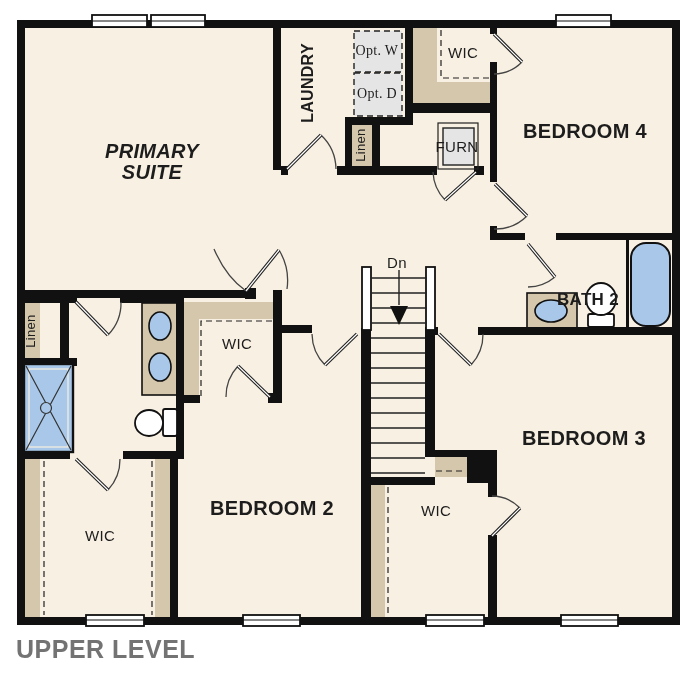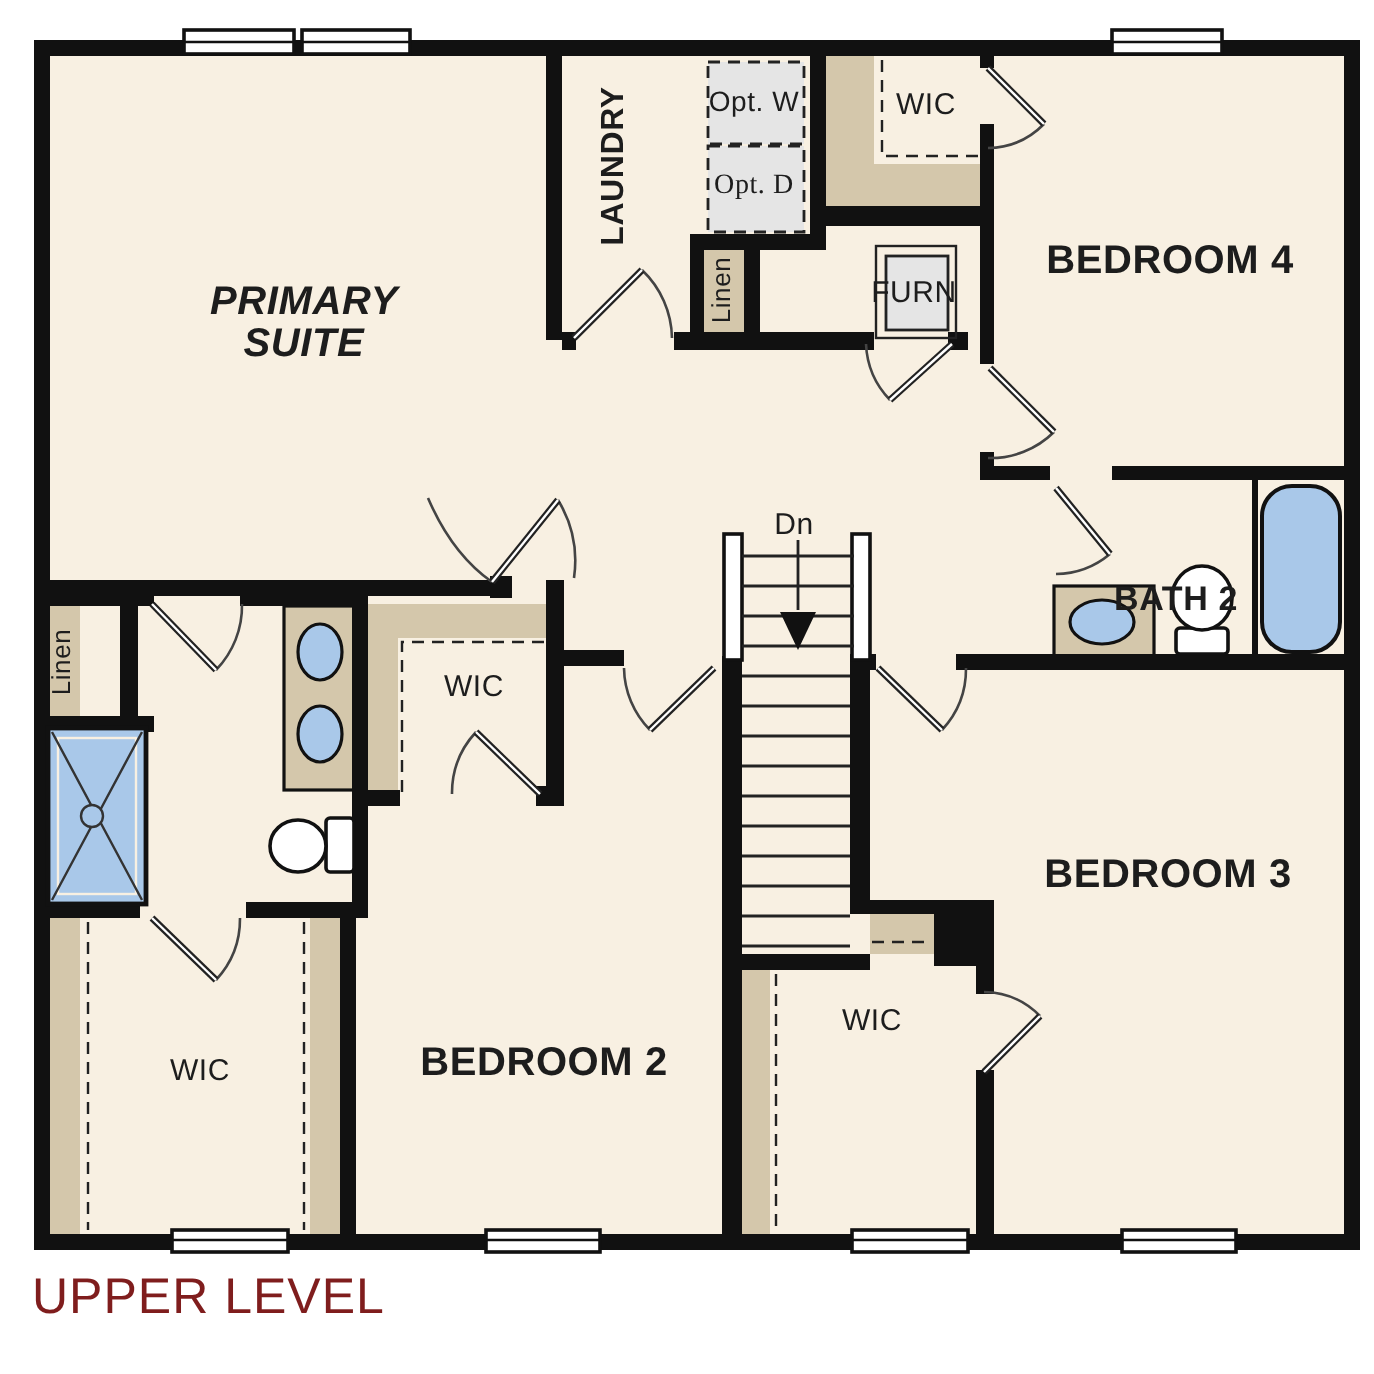--- a/index.html
+++ b/index.html
@@ -3,21 +3,21 @@
 <meta charset="utf-8">
 <style>
   html,body{margin:0;padding:0;background:#ffffff;}
   .plan{position:relative;width:687px;height:687px;background:#ffffff;overflow:hidden;
         font-family:"Liberation Sans",sans-serif;}
   .plan svg{position:absolute;left:0;top:0;}
   .lbl{position:absolute;color:#1d1d1d;text-align:center;line-height:1.05;
        transform:translate(-50%,-50%);white-space:normal;letter-spacing:.3px;}
   .bold{font-weight:bold;}
   .vert{transform:translate(-50%,-50%) rotate(-90deg);white-space:nowrap;}
-  .title{position:absolute;transform:translate(0,-50%);font-weight:normal;color:#7f1d1d;
+  .title{position:absolute;transform:translate(0,-50%);font-weight:bold;color:#737373;
          letter-spacing:.5px;white-space:nowrap;}
 </style>
 </head>
 <body>
 
 <div class="plan">
 <svg width="687" height="687" viewBox="0 0 687 687">
 
   <rect x="20" y="23" width="657" height="599" fill="#f8f0e2"></rect>
 
@@ -191,29 +191,29 @@
   <g>
     <rect x="24" y="364" width="49" height="88" fill="#a9c8e9" stroke="#111" stroke-width="2.4"></rect>
     <rect x="29" y="369" width="39" height="78" fill="none" stroke="#f8f0e2" stroke-width="1.2"></rect>
     <path d="M26,366 L71,450 M71,366 L26,450" stroke="#333" stroke-width="1.2" fill="none"></path>
     <circle cx="46" cy="408" r="5.5" fill="#a9c8e9" stroke="#333" stroke-width="1.2"></circle>
   </g>
 </svg>
 
   <div class="lbl bold" style="left:152px;top:162px;width:150px;font-size:20px;font-style:italic;">PRIMARY SUITE</div>
   <div class="lbl vert bold" style="left:308px;top:83px;font-size:16px;">LAUNDRY</div>
-  <div class="lbl" style="left:377px;top:51px;width:46px;font-size:14px;">Opt. W</div>
+  <div class="lbl" style="left:377px;top:51px;width:46px;font-size:14px;font-family:Liberation Serif, serif;">Opt. W</div>
   <div class="lbl" style="left:377px;top:94px;width:46px;font-size:14px;font-family:Liberation Serif, serif;">Opt. D</div>
   <div class="lbl vert" style="left:361px;top:145px;font-size:13px;">Linen</div>
   <div class="lbl" style="left:463px;top:53px;font-size:15px;">WIC</div>
   <div class="lbl bold" style="left:585px;top:131px;width:220px;font-size:20px;">BEDROOM 4</div>
   <div class="lbl" style="left:457px;top:147px;width:100px;font-size:15px;">FURN</div>
   <div class="lbl bold" style="left:588px;top:261px;width:70px;font-size:17px;margin-top:39px;">BATH 2</div>
   <div class="lbl" style="left:397px;top:263px;font-size:15px;">Dn</div>
   <div class="lbl bold" style="left:584px;top:438px;width:220px;font-size:20px;">BEDROOM 3</div>
   <div class="lbl" style="left:436px;top:511px;font-size:15px;">WIC</div>
   <div class="lbl vert" style="left:31px;top:331px;font-size:13px;">Linen</div>
   <div class="lbl" style="left:237px;top:344px;font-size:15px;">WIC</div>
   <div class="lbl" style="left:100px;top:536px;font-size:15px;">WIC</div>
-  <div class="lbl bold" style="left:272px;top:532px;width:220px;font-size:20px;text-align:center;">BEDROOM 2</div>
+  <div class="lbl bold" style="left:272px;top:508px;width:220px;font-size:20px;text-align:center;">BEDROOM 2</div>
 
   <div class="title" style="left:16px;top:649px;font-size:25px;">UPPER LEVEL</div>
 </div>
 
 </body></html>

